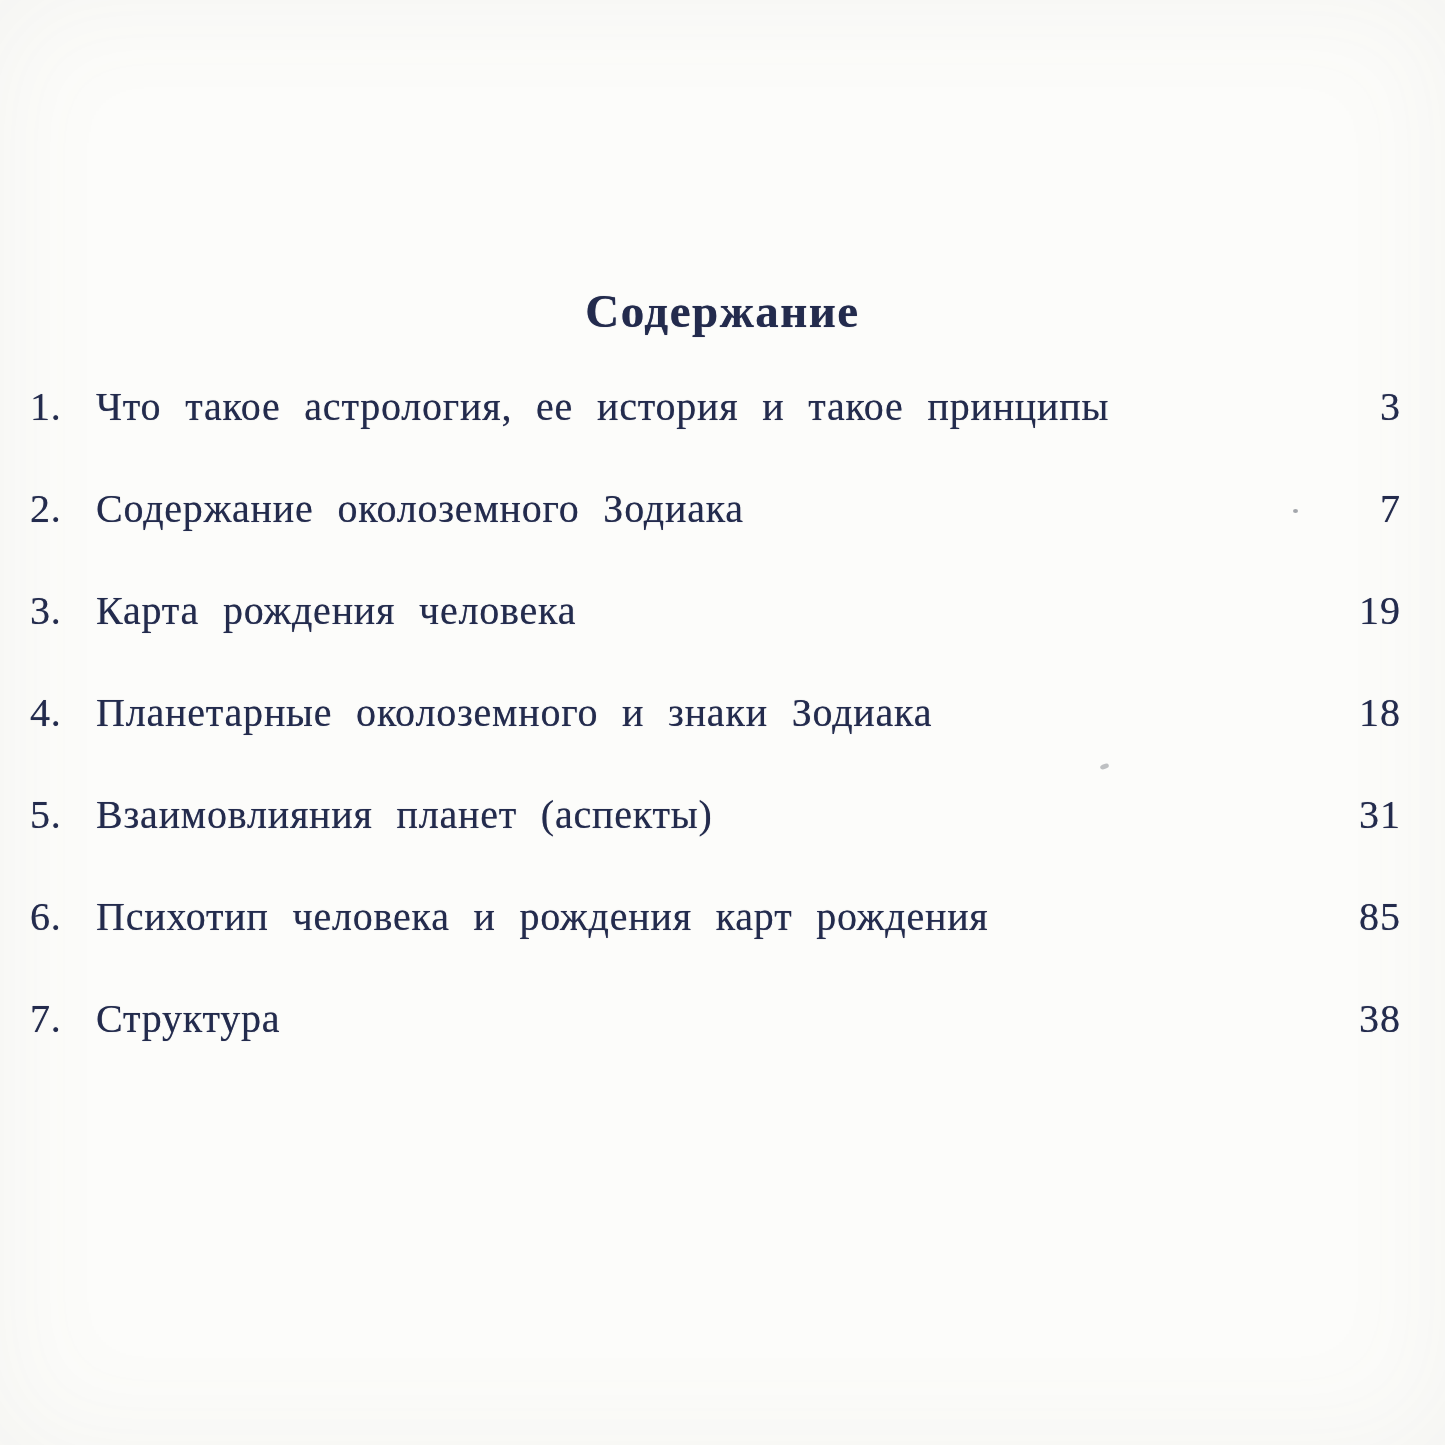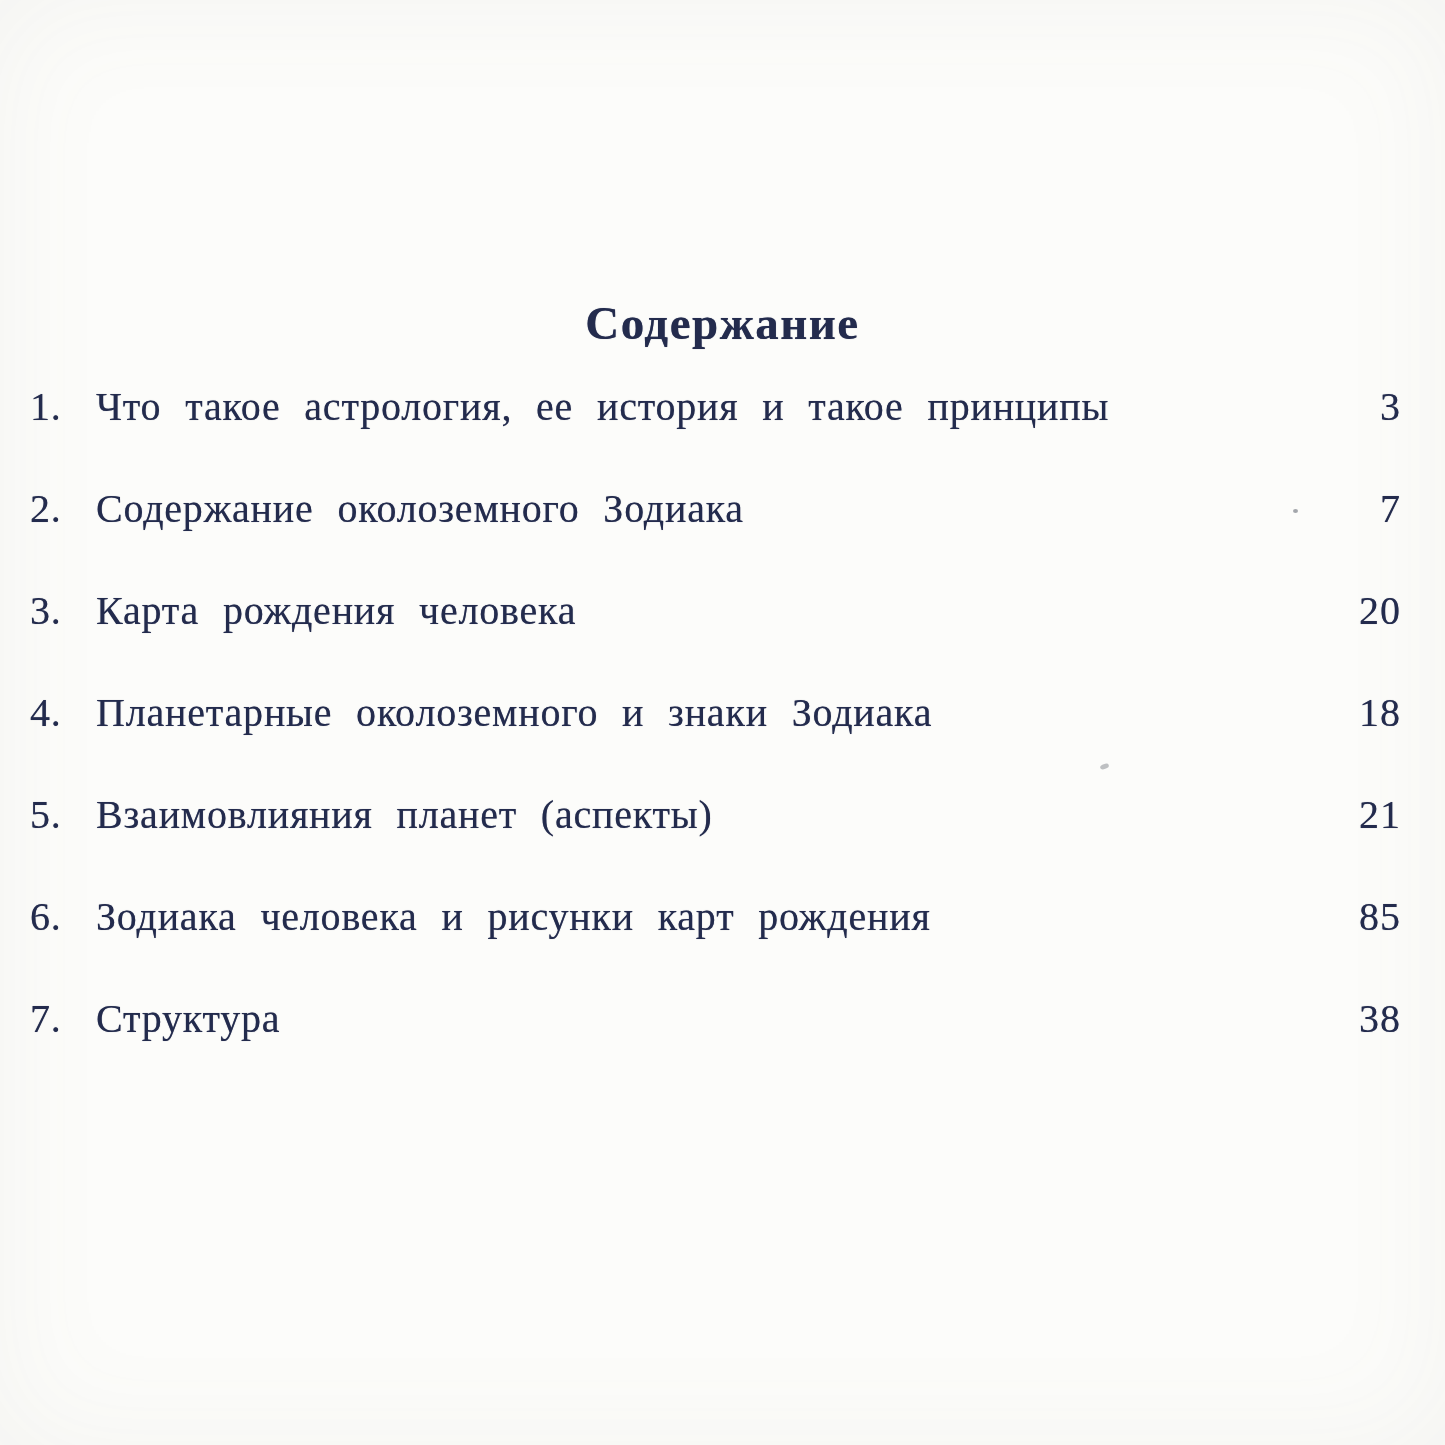--- a/index.html
+++ b/index.html
@@ -15,21 +15,21 @@
     overflow: hidden;
   }
   .page {
     position: relative;
     width: 1445px; height: 1445px;
     background: var(--paper);
     box-shadow: inset 0 0 120px rgba(120,120,110,0.06);
   }
   .doc-title {
     position: absolute;
-    top: 296px; left: 0; right: 0;
+    top: 284px; left: 0; right: 0;
     text-align: center;
     font-size: 47px;
     font-weight: bold;
     letter-spacing: 1.5px;
     color: var(--ink);
     text-shadow: 0 0 0.7px rgba(35,43,77,0.75);
   }
   .toc {
     position: absolute;
     top: 383px;
@@ -87,38 +87,38 @@
 
     <li class="toc-row">
       <span class="toc-num">2.</span>
       <span class="toc-label">Содержание околоземного Зодиака</span>
       <span class="toc-page">7</span>
     </li>
 
     <li class="toc-row">
       <span class="toc-num">3.</span>
       <span class="toc-label">Карта рождения человека</span>
-      <span class="toc-page">20</span>
+      <span class="toc-page">19</span>
     </li>
 
     <li class="toc-row">
       <span class="toc-num">4.</span>
       <span class="toc-label">Планетарные околоземного и знаки Зодиака</span>
       <span class="toc-page">18</span>
     </li>
 
     <li class="toc-row">
       <span class="toc-num">5.</span>
       <span class="toc-label">Взаимовлияния планет (аспекты)</span>
-      <span class="toc-page">21</span>
+      <span class="toc-page">31</span>
     </li>
 
     <li class="toc-row">
       <span class="toc-num">6.</span>
-      <span class="toc-label">Зодиака человека и рисунки карт рождения</span>
+      <span class="toc-label">Психотип человека и рождения карт рождения</span>
       <span class="toc-page">85</span>
     </li>
 
     <li class="toc-row">
       <span class="toc-num">7.</span>
       <span class="toc-label">Структура</span>
       <span class="toc-page">38</span>
     </li>
 
   </ul>

